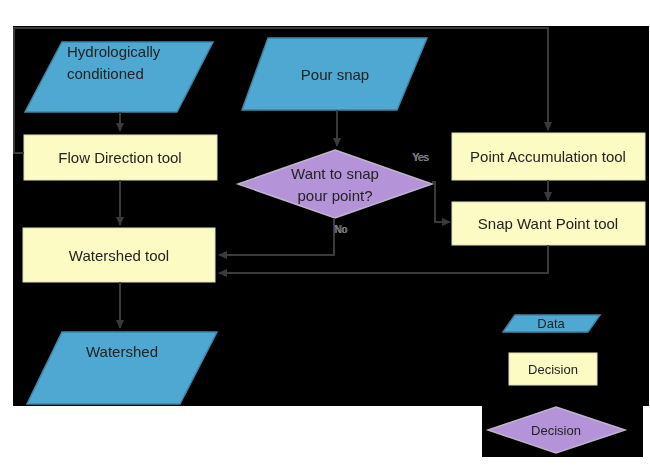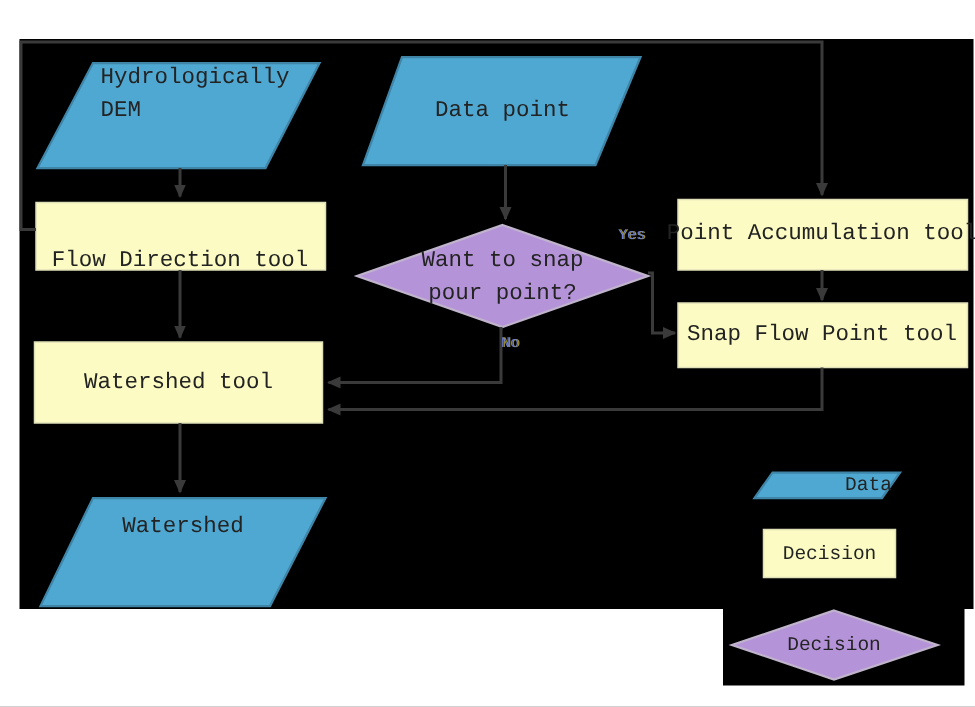--- a/index.html
+++ b/index.html
@@ -1,21 +1,21 @@
 <!DOCTYPE html>
 <html style="--canvas: #ffffff; --black: #000000; --blue: #4fa8d2; --blue-border: #3f85a8; --yellow: #fbfbc3; --yellow-border: #e0e0b8; --purple: #b593d9; --purple-border: #c0b4cc; --arrow: #3a3a3a; --text: #232323; --yes-no: #6b7fd0;"><head>
 <meta charset="utf-8">
 <style>
   html, body { margin: 0; padding: 0; background: #ffffff; }
   .stage {
     position: relative;
     width: 650px;
     height: 471px;
     background: var(--canvas, #ffffff);
-    font-family: Liberation Mono, monospace;
+    font-family: Liberation Sans, sans-serif;
     overflow: hidden;
   }
   .bg-main {
     position: absolute; left: 13px; top: 26px;
     width: 636px; height: 380px;
     background: var(--black, #000000);
   }
   .bg-legend {
     position: absolute; left: 482px; top: 406px;
     width: 161px; height: 51px;
@@ -85,40 +85,40 @@
     <path class="conn" d="M120,180 V225"></path>
     <path class="conn" d="M432,182 H435 V222 H450"></path>
     <path class="conn" d="M548,180 V200"></path>
     <path class="conn" d="M334,218 V255 H219"></path>
     <path class="conn" d="M548,245 V273 H219"></path>
     <path class="conn" d="M120,282 V328"></path>
   </svg>
 
   <div class="label label-left label-multiline" style="left:67px; top:41px;">
     <div>Hydrologically</div>
-    <div>DEM</div>
+    <div>conditioned</div>
   </div>
 
-  <div class="label" style="left:335px; top:74px;">Data point</div>
+  <div class="label" style="left:335px; top:74px;">Pour snap</div>
 
-  <div class="label" style="left:120px; top:157px;margin-top:17px;">Flow Direction tool</div>
+  <div class="label" style="left:120px; top:157px;">Flow Direction tool</div>
 
   <div class="label" style="left:548px; top:156px;">Point Accumulation tool</div>
 
-  <div class="label" style="left:548px; top:223px;">Snap Flow Point tool</div>
+  <div class="label" style="left:548px; top:223px;">Snap Want Point tool</div>
 
   <div class="label label-multiline" style="left:335px; top:185px;">
     <div>Want to snap</div>
     <div>pour point?</div>
   </div>
 
   <div class="label" style="left:119px; top:255px;">Watershed tool</div>
 
   <div class="label" style="left:122px; top:351px;">Watershed</div>
 
   <div class="edge-label" style="left:412px; top:152px;">Yes</div>
   <div class="edge-label" style="left:303px; top:224px;margin-left:31px;">No</div>
 
-  <div class="label label-small" style="left:551px; top:323px;margin-left:28px;">Data</div>
+  <div class="label label-small" style="left:551px; top:323px;">Data</div>
   <div class="label label-small" style="left:553px; top:369px;">Decision</div>
   <div class="label label-small" style="left:556px; top:430px;">Decision</div>
 
 </div>
 
 </body></html>

